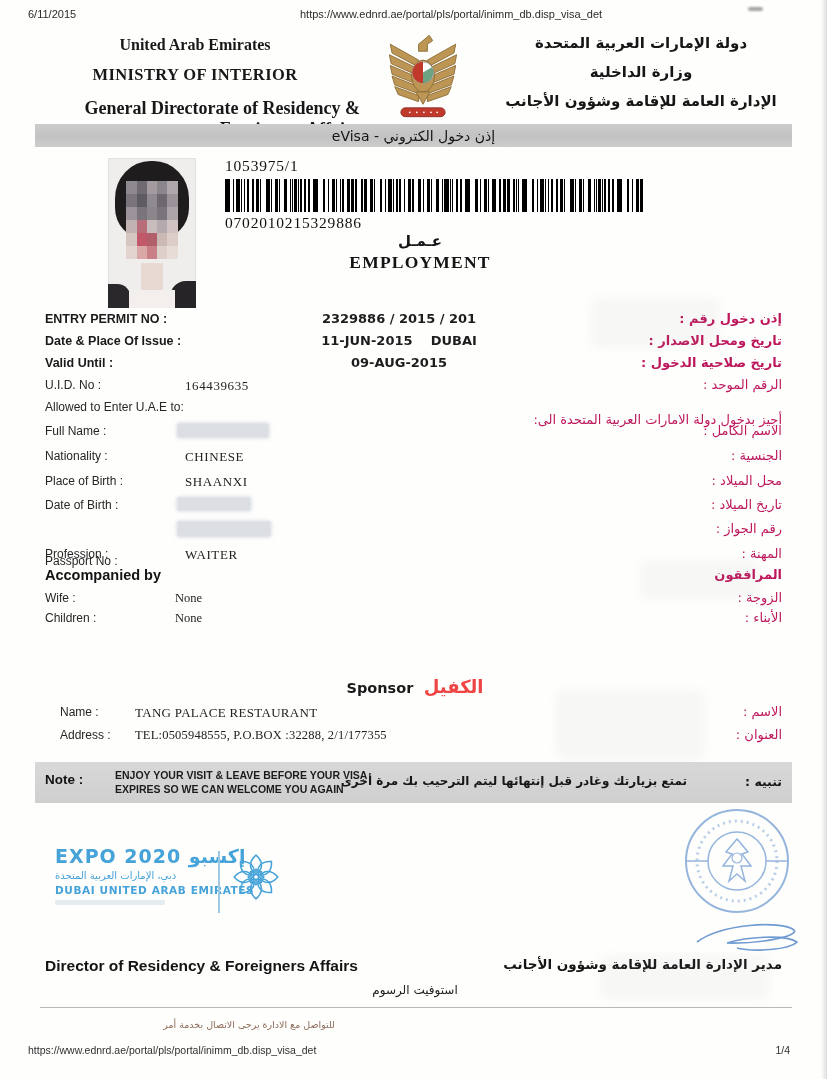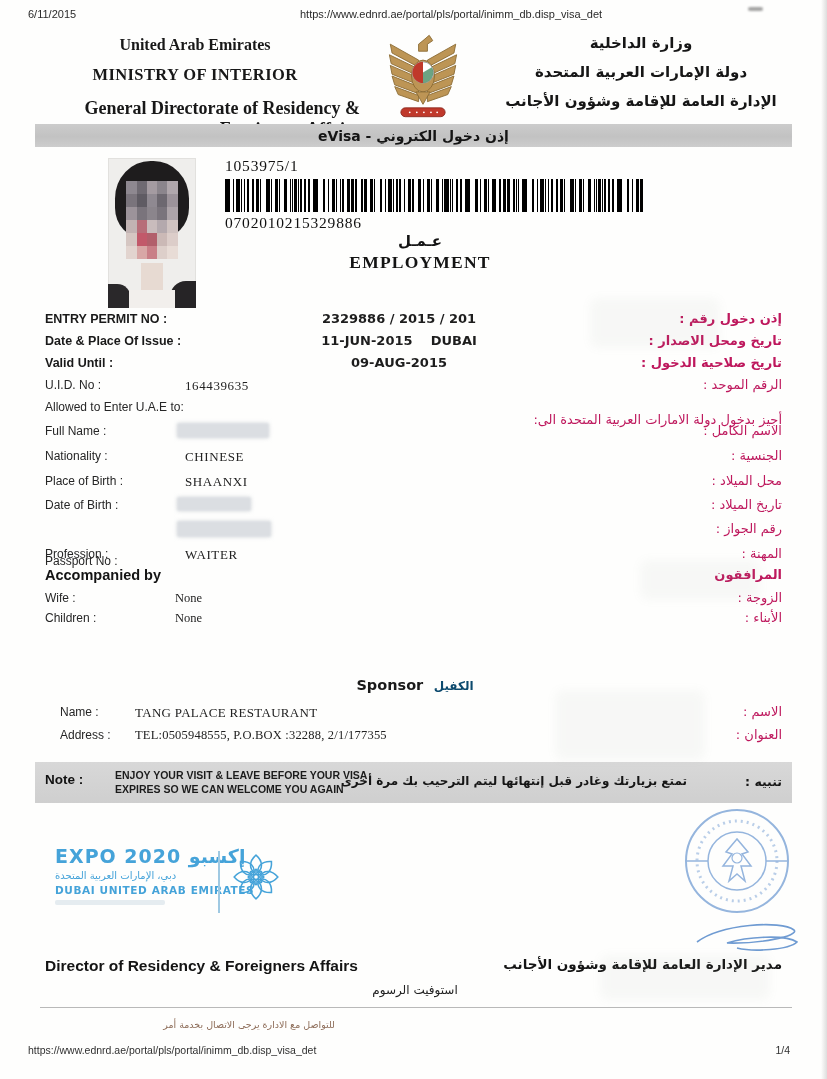--- a/index.html
+++ b/index.html
@@ -12,21 +12,21 @@
   .hdr-en{left:30px;top:36px;width:330px;text-align:center;font-family:"Liberation Serif",serif;font-weight:bold;color:#181818;}
   .hdr-en .l1{font-size:16px;}
   .hdr-en .l2{font-size:16.5px;margin-top:11px;letter-spacing:.4px;}
   .hdr-en .l3{font-size:18px;margin-top:13px;text-align:right;}
   .hdr-ar{right:36px;top:34px;width:300px;text-align:center;direction:rtl;font-family:"DejaVu Sans",sans-serif;font-weight:bold;color:#161616;}
   .hdr-ar div{font-size:15px;margin-bottom:11px;}
   
   .banner{left:35px;top:124px;width:757px;height:23px;
           background:linear-gradient(180deg,#cccccc,#c2c2c2 55%,#cdcdcd);
           display:flex;align-items:center;justify-content:center;}
-  .banner span{direction:rtl;font-family:"DejaVu Sans",sans-serif;font-weight:bold;font-size:14px;color:#141414;}
+  .banner span{direction:rtl;font-family:"DejaVu Sans",sans-serif;font-weight:normal;font-size:14px;color:#141414;}
   
   .photo{left:108px;top:158px;width:88px;height:150px;background:#efeeec;box-shadow:0 0 0 1px #e2e1de inset;overflow:hidden;}
   .hair{position:absolute;left:8%;top:2%;width:84%;height:52%;background:#1e1c1d;border-radius:48% 48% 40% 40%;}
   .facegrid{position:absolute;left:21%;top:15%;width:58%;height:52%;display:grid;
             grid-template-columns:repeat(5,1fr);grid-template-rows:repeat(6,1fr);}
   .neck{position:absolute;left:37%;bottom:10%;width:26%;height:20%;background:#e7dad2;}
   .sh-l{position:absolute;left:0;bottom:0;width:26%;height:16%;background:#2a282a;border-radius:0 60% 0 0;}
   .sh-r{position:absolute;right:0;bottom:0;width:30%;height:18%;background:#262426;border-radius:60% 0 0 0;}
   .shirt{position:absolute;left:24%;bottom:0;width:52%;height:12%;background:#f2efec;}
   
@@ -46,21 +46,21 @@
   .val-bold{left:313px;width:172px;text-align:center;font-family:"DejaVu Sans",sans-serif;
             font-weight:bold;font-size:13px;color:#1d1d1d;white-space:pre;}
   .val-serif{left:185px;font-family:"Liberation Serif",serif;font-size:13px;letter-spacing:.6px;color:#222;}
   .val-serif2{left:175px;font-family:"Liberation Serif",serif;font-size:12.5px;color:#222;}
   .ar{right:45px;direction:rtl;text-align:right;font-family:"DejaVu Sans",sans-serif;font-size:13px;color:#be185d;}
   .ar-b{font-weight:bold;}
   .blurbox{background:#dbdee2;border-radius:2px;filter:blur(1px);box-shadow:0 0 4px #dbdee2;}
   
   .sp-title{left:300px;top:676px;width:230px;text-align:center;}
   .sp-title .en{font-family:"DejaVu Sans",sans-serif;font-weight:bold;font-size:14.5px;color:#1a1a1a;}
-  .sp-title .arx{font-family:"DejaVu Sans",sans-serif;font-weight:bold;font-size:12px;color:#0c4a6e;margin-left:6px;}
+  .sp-title .arx{font-family:"DejaVu Sans",sans-serif;font-weight:bold;font-size:18px;color:#ef4444;margin-left:6px;}
   
   .notebar{left:35px;top:762px;width:757px;height:41px;background:linear-gradient(180deg,#d8d8d8,#cfcfcf);}
   .note-lbl{left:45px;top:772px;font-weight:bold;font-size:13.5px;color:#111;}
   .note-en{left:115px;top:769px;font-weight:bold;font-size:10.5px;line-height:13.5px;color:#1b1b1b;}
   .note-ar{right:140px;top:774px;direction:rtl;font-family:"DejaVu Sans",sans-serif;font-weight:bold;font-size:12px;color:#161616;}
   .note-arlbl{right:45px;top:774px;direction:rtl;font-family:"DejaVu Sans",sans-serif;font-weight:bold;font-size:12.5px;color:#161616;}
   
   .expo{left:55px;top:845px;width:230px;}
   .expo .e1{font-family:"DejaVu Sans",sans-serif;font-weight:bold;font-size:19px;letter-spacing:1px;}
   .expo .e2{font-family:"DejaVu Sans",sans-serif;font-size:10px;margin-top:3px;}
@@ -117,22 +117,22 @@
       <rect x="20" y="88" width="50" height="10" rx="5" fill="#c0392b" stroke="#8a2a20"></rect>
       <circle cx="30" cy="93" r="1" fill="#fff"></circle>
         <circle cx="38" cy="93" r="1" fill="#fff"></circle>
       <circle cx="46" cy="93" r="1" fill="#fff"></circle>
         <circle cx="54" cy="93" r="1" fill="#fff"></circle>
       <circle cx="61" cy="93" r="1" fill="#fff"></circle>
     </svg>
   </div>
 
   <div class="abs hdr-ar">
+    <div>دولة الإمارات العربية المتحدة</div>
     <div>وزارة الداخلية</div>
-    <div>دولة الإمارات العربية المتحدة</div>
     <div>الإدارة العامة للإقامة وشؤون الأجانب</div>
   </div>
 
   <div class="abs banner">
     <span>إذن دخول الكتروني - eVisa</span>
   </div>
 
   <div class="abs photo">
     <div class="hair"></div>
     <div class="facegrid">

